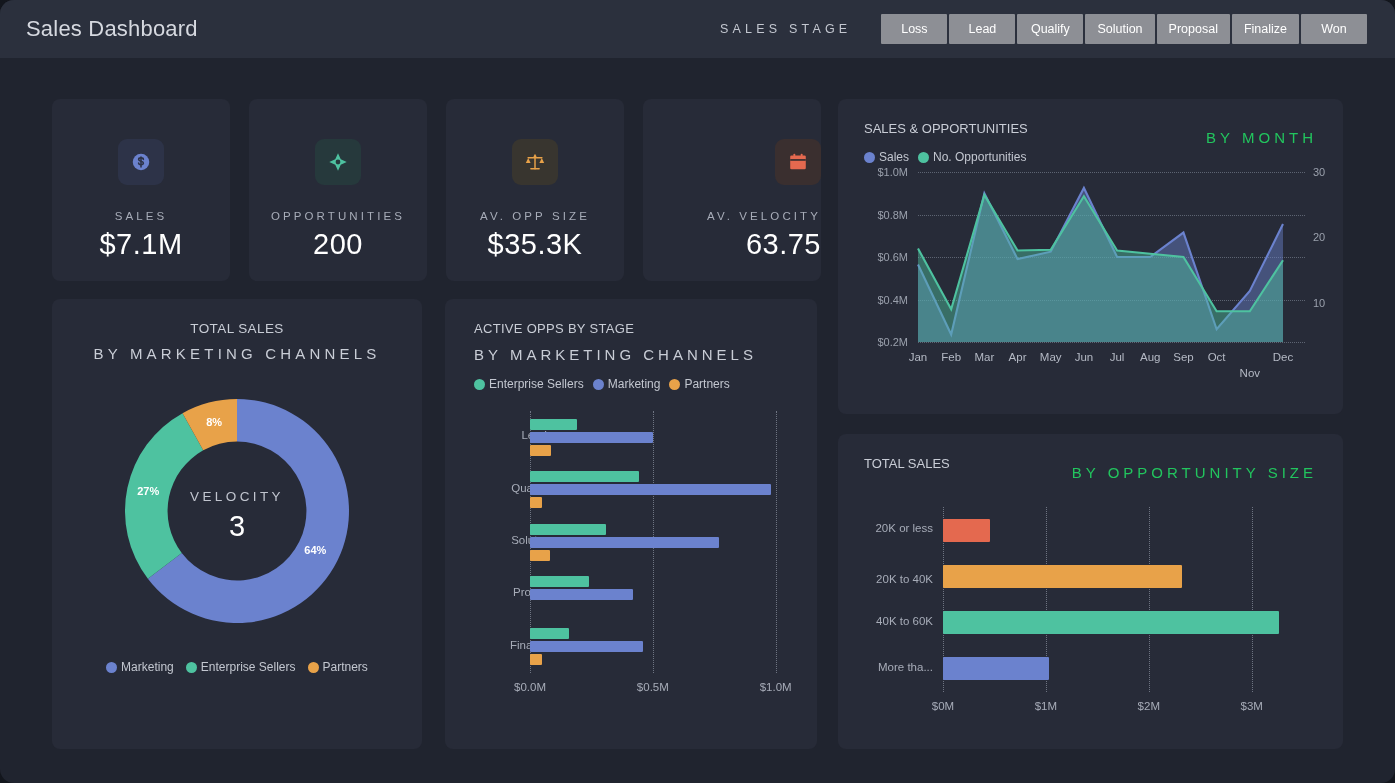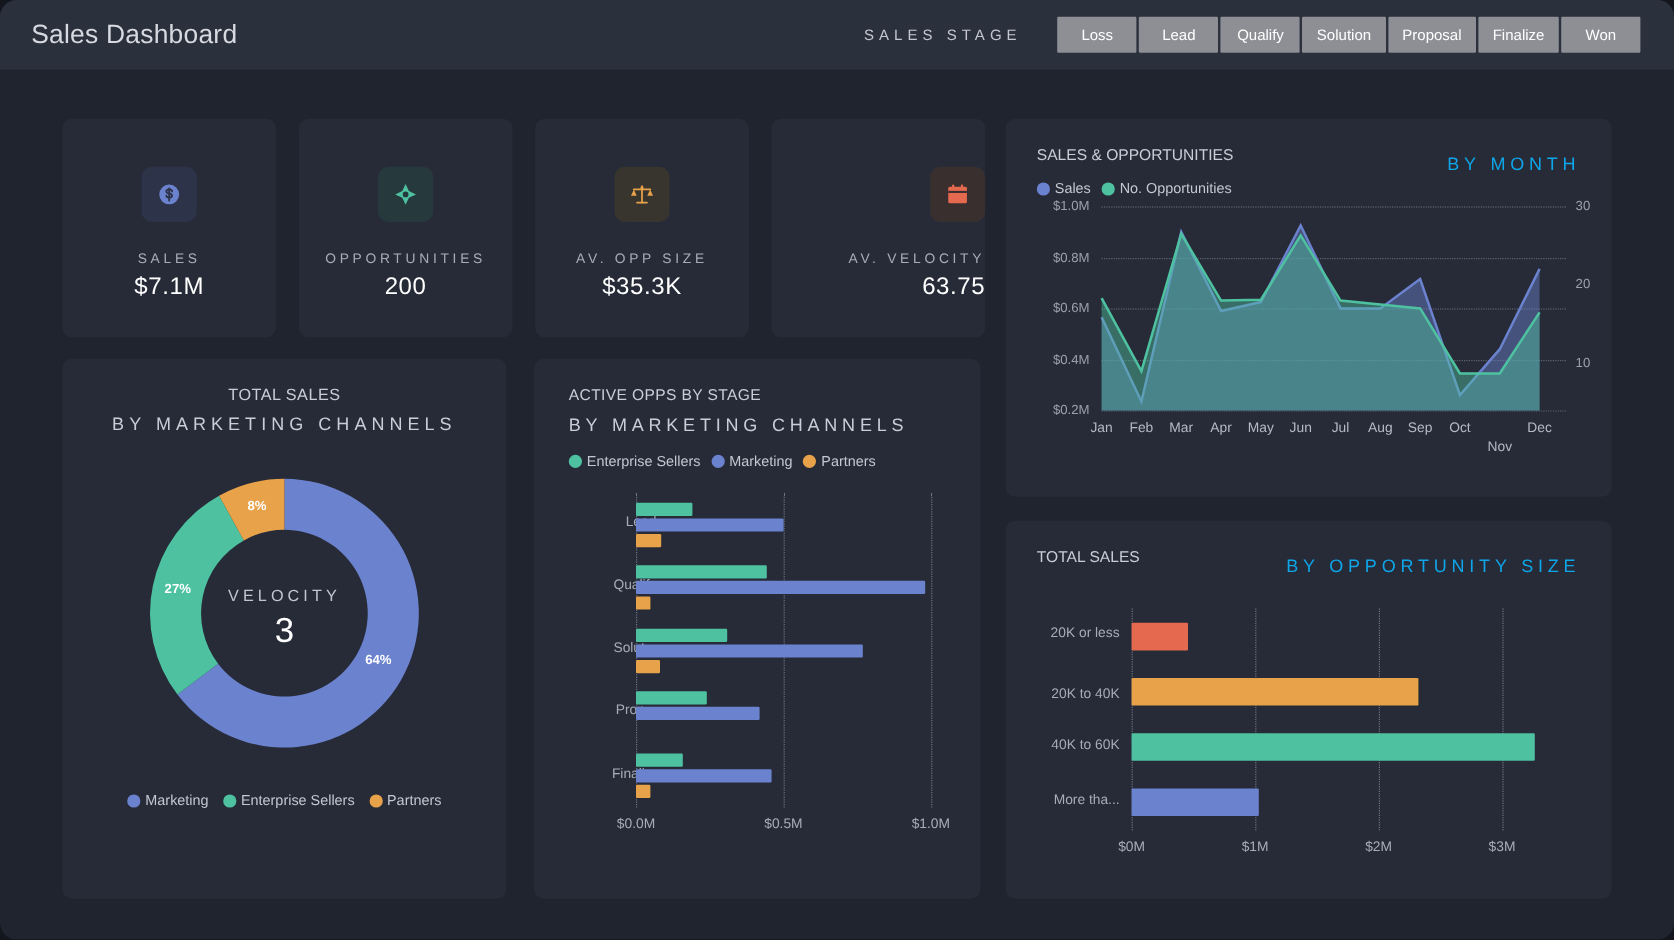--- a/index.html
+++ b/index.html
@@ -81,21 +81,21 @@
   .kpi-icon svg { display: block; }
   .kpi-label {
     margin-top: 25px;
     font-size: 11.5px;
     letter-spacing: 3.1px;
     color: #a7acb8;
     text-align: center;
   }
   .kpi-value {
     margin-top: 6px;
-    font-size: 20px;
+    font-size: 29px;
     color: #ffffff;
     font-weight: 400;
     letter-spacing: 0.5px;
   }
 
   
   .donut-card { left: 52px; top: 299px; width: 370px; height: 450px; }
   .donut-title {
     text-align: center; margin-top: 22px;
     font-size: 13.5px; color: #c9cdd6; letter-spacing: 0.4px;
@@ -143,21 +143,21 @@
   .axis-tick {
     position: absolute; font-size: 11.5px; color: #a7acb8; transform: translateX(-50%);
     white-space: nowrap;
   }
 
   
   .line-card { left: 838px; top: 99px; width: 505px; height: 315px; }
   .line-head { margin: 22px 0 0 26px; font-size: 13px; color: #c9cdd6; }
   .line-sub {
     position: absolute; right: 26px; top: 30px;
-    font-size: 15px; color: #0ea5e9; letter-spacing: 4px;
+    font-size: 15px; color: #22c55e; letter-spacing: 4px;
   }
   .line-legend { display: flex; align-items: center; gap: 9px; margin: 14px 0 0 26px; }
   .plot { position: relative; }
   .ylab, .y2lab {
     position: absolute; font-size: 11px; color: #9aa0ac;
     transform: translateY(-50%); white-space: nowrap;
   }
   .ylab { text-align: right; }
   .xlab {
     position: absolute; font-size: 11.5px; color: #b4b9c4;

